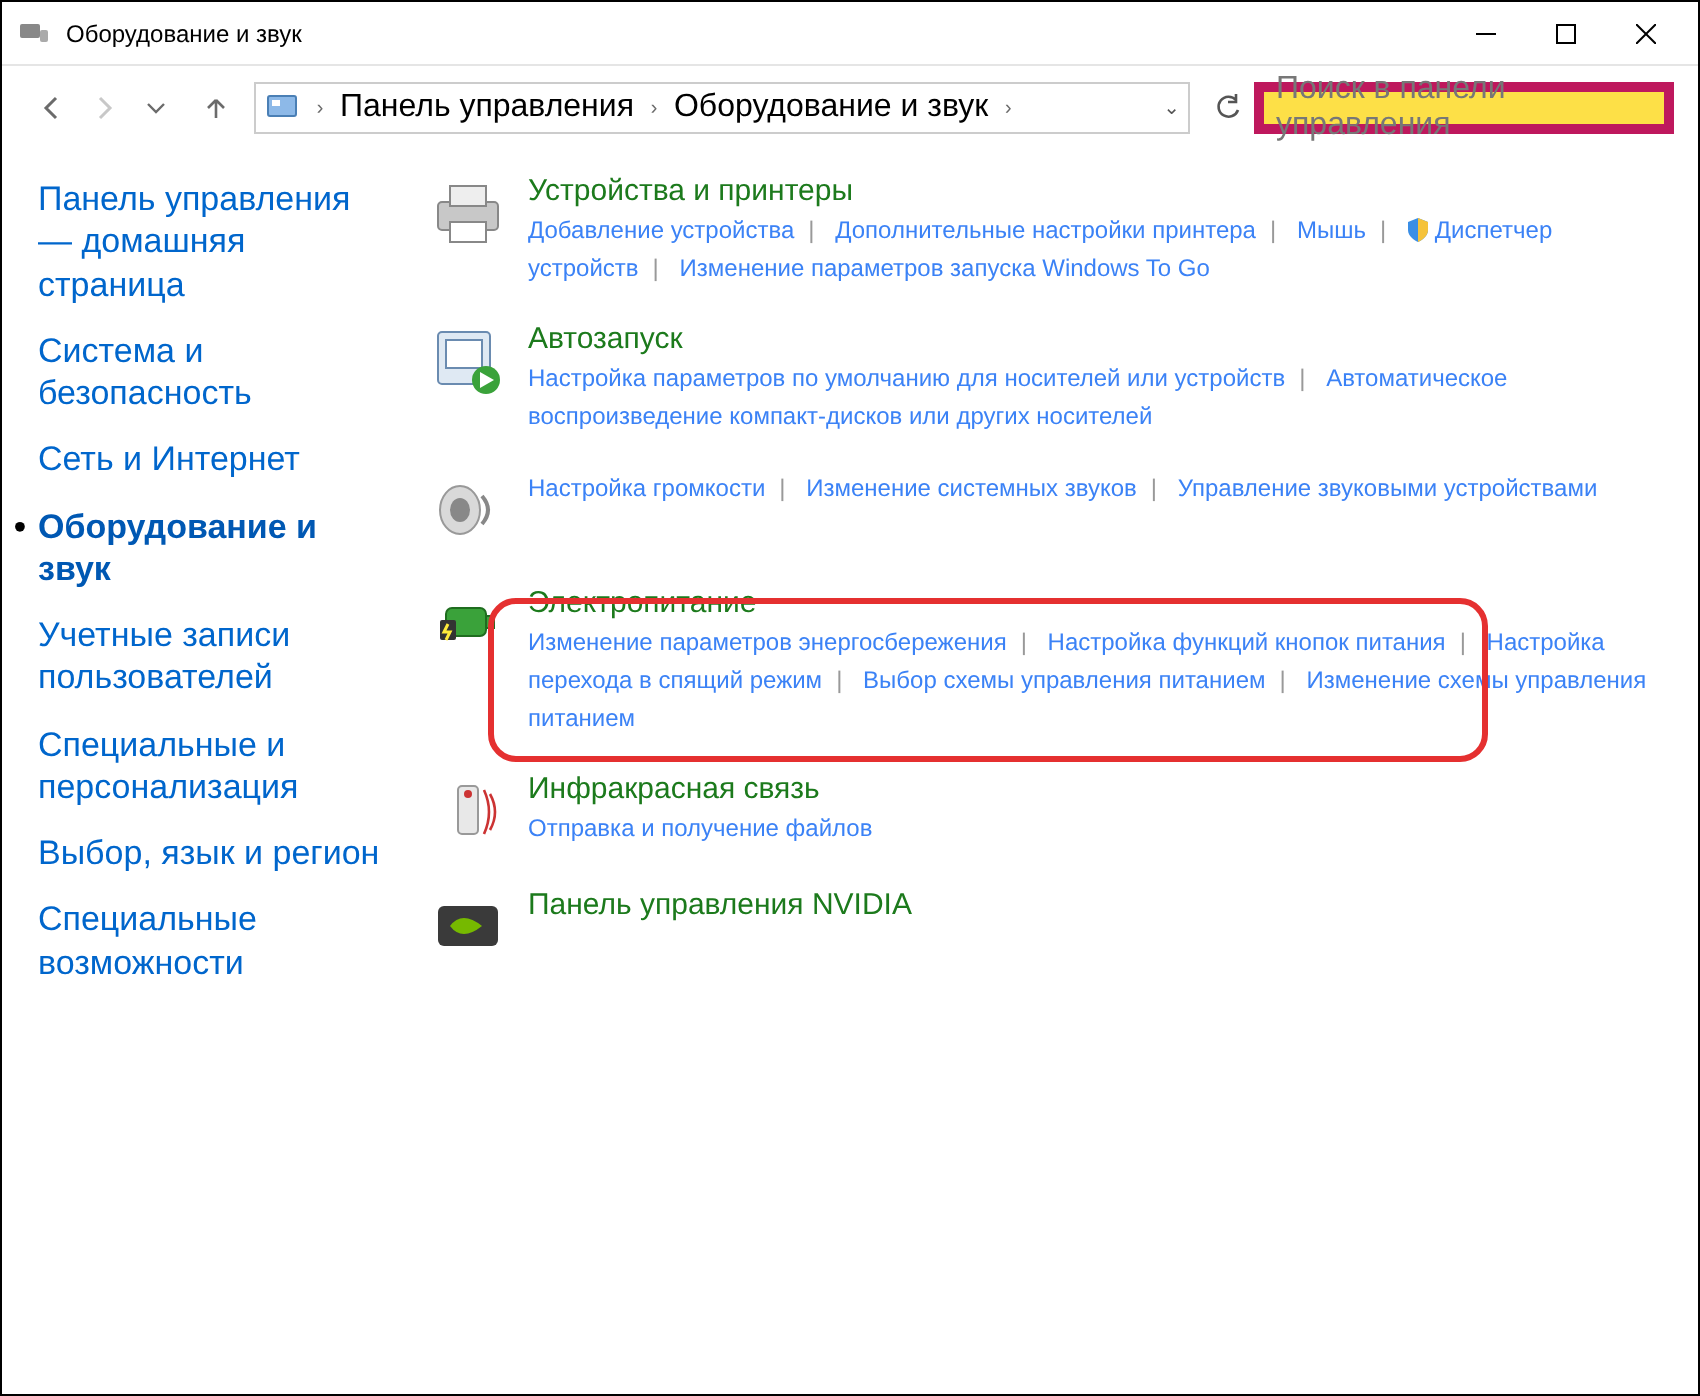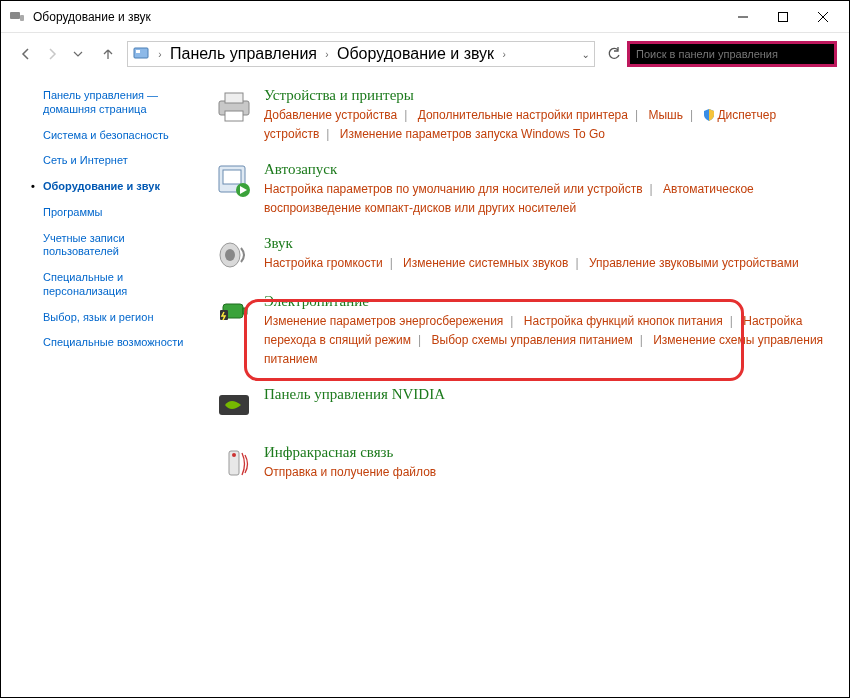--- a/index.html
+++ b/index.html
@@ -15,36 +15,36 @@
 
 .navbar { height: 42px; display: flex; align-items: center; padding: 0 12px; }
 .navbtn { width: 26px; height: 26px; display: flex; align-items: center; justify-content: center; color: #6b6b6b; }
 .navbtn.up { margin-left: 4px; }
 .breadcrumb-wrap { flex: 1; height: 26px; border: 1px solid #ccc; margin: 0 6px 0 6px; display: flex; align-items: center; padding-left: 4px; background: #fff; position: relative; }
 .breadcrumb-wrap .bc-icon { width: 18px; height: 18px; margin-right: 4px; display:flex; align-items:center; justify-content:center;}
 .breadcrumb-wrap .chev { width: 12px; text-align: center; color: #6b6b6b; font-size: 10px; padding-top:1px;}
 .breadcrumb-wrap .seg { font-size: 16px; padding: 0 4px; color: #000; white-space: nowrap; }
 .breadcrumb-wrap .dropchev { position: absolute; right: 4px; font-size: 10px; color: #555; }
 .refresh { width: 26px; height: 26px; display: flex; align-items: center; justify-content: center; color: #555; }
-.searchbox { width: 210px; height: 26px; border: 3px solid #be185d; padding: 0 6px; font-size: 11px; color: #777; background:#000000; display:flex; align-items:center;}
+.searchbox { width: 210px; height: 26px; border: 5px solid #be185d; padding: 0 6px; font-size: 16px; color: #777; background:#fde047; display:flex; align-items:center;}
 
 
 .bodywrap { display: flex; height: calc(698px - 32px - 42px - 2px); }
 .sidebar { width: 205px; padding: 14px 10px 10px 18px; }
-.sidebar a { display: block; font-size: 11px; color: #0066cc; text-decoration: none; margin-bottom: 12px; line-height: 1.25; margin-left: 24px; }
+.sidebar a { display: block; font-size: 17px; color: #0066cc; text-decoration: none; margin-bottom: 12px; line-height: 1.25; }
 .sidebar .sel { font-weight: bold; color: #0058b3; position: relative; }
 .sidebar .sel::before { content: "•"; position: absolute; left: -12px; color: #000; }
 
 .main { flex: 1; padding: 12px 14px 10px 8px; overflow: auto; }
 .category { display: flex; margin-bottom: 18px; }
 .cat-icon { width: 40px; height: 40px; flex: 0 0 40px; margin-right: 10px; display:flex; align-items:center; justify-content:center;}
 .cat-body { flex: 1; }
-.cat-title { color: #1c7a1c; font-size: 15px; margin-bottom: 2px; font-family: Liberation Serif, serif; }
+.cat-title { color: #1c7a1c; font-size: 15px; margin-bottom: 2px; }
 .linksrow { font-size: 12px; color: #0066cc; line-height: 1.55; }
-.linksrow a { color: #c2410c; text-decoration: none; }
+.linksrow a { color: #3b82f6; text-decoration: none; }
 .sep { color: #999; margin: 0 7px; }
 .shield { display:inline-block; width:12px; height:12px; margin-right:2px; vertical-align:-2px;}
 
 .highlight-box { position: absolute; border: 3px solid #e53030; border-radius: 14px; pointer-events: none; }
 </style>
 </head>
 <body>
 
 <div class="titlebar">
   <span class="app-icon">
@@ -120,21 +120,20 @@
     <span style="color:#777">Поиск в панели управления</span>
   </div>
 </div>
 
 <div class="bodywrap">
   <div class="sidebar" style="position:relative;">
     <a href="#">Панель управления — домашняя страница</a>
     <a href="#">Система и безопасность</a>
     <a href="#">Сеть и Интернет</a>
     <a href="#" class="sel">Оборудование и звук</a>
-    <a href="#">Программы</a>
     <a href="#">Учетные записи пользователей</a>
     <a href="#">Специальные и персонализация</a>
     <a href="#">Выбор, язык и регион</a>
     <a href="#">Специальные возможности</a>
   </div>
 
   <div class="main">
 
     <div class="category">
       <div class="cat-icon">
@@ -179,21 +178,20 @@
 
     <div class="category">
       <div class="cat-icon">
         <svg width="34" height="34" viewBox="0 0 34 34">
             <ellipse cx="13" cy="17" rx="10" ry="12" fill="#d9d9d9" stroke="#999"></ellipse>
             <ellipse cx="13" cy="17" rx="5" ry="6" fill="#888"></ellipse>
             <path d="M24 10 Q30 17 24 24" fill="none" stroke="#888" stroke-width="2"></path>
           </svg>
       </div>
       <div class="cat-body">
-        <div class="cat-title">Звук</div>
         <div class="linksrow">
           <a href="#">Настройка громкости</a><span class="sep">|</span>
           <a href="#">Изменение системных звуков</a><span class="sep">|</span>
           <a href="#">Управление звуковыми устройствами</a>
         </div>
       </div>
     </div>
 
     <div class="category">
       <div class="cat-icon">
@@ -212,43 +210,43 @@
           <a href="#">Настройка перехода в спящий режим</a><span class="sep">|</span>
           <a href="#">Выбор схемы управления питанием</a><span class="sep">|</span>
           <a href="#">Изменение схемы управления питанием</a>
         </div>
       </div>
     </div>
 
     <div class="category">
       <div class="cat-icon">
         <svg width="34" height="34" viewBox="0 0 34 34">
-            <rect x="2" y="6" width="30" height="20" rx="3" fill="#3a3a3a"></rect>
-            <path d="M8 16 Q14 8 24 16 Q14 24 8 16 Z" fill="#76b900"></path>
-          </svg>
-      </div>
-      <div class="cat-body">
-        <div class="cat-title">Панель управления NVIDIA</div>
-      </div>
-    </div>
-
-    <div class="category">
-      <div class="cat-icon">
-        <svg width="34" height="34" viewBox="0 0 34 34">
             <rect x="12" y="4" width="10" height="24" rx="2" fill="#e8e8e8" stroke="#999"></rect>
             <circle cx="17" cy="8" r="2" fill="#c33"></circle>
             <path d="M25 6 Q30 17 25 28" fill="none" stroke="#c33" stroke-width="1.3"></path>
             <path d="M28 8 Q33 17 28 26" fill="none" stroke="#c33" stroke-width="1.3"></path>
           </svg>
       </div>
       <div class="cat-body">
         <div class="cat-title">Инфракрасная связь</div>
         <div class="linksrow">
           <a href="#">Отправка и получение файлов</a>
         </div>
       </div>
     </div>
 
+    <div class="category">
+      <div class="cat-icon">
+        <svg width="34" height="34" viewBox="0 0 34 34">
+            <rect x="2" y="6" width="30" height="20" rx="3" fill="#3a3a3a"></rect>
+            <path d="M8 16 Q14 8 24 16 Q14 24 8 16 Z" fill="#76b900"></path>
+          </svg>
+      </div>
+      <div class="cat-body">
+        <div class="cat-title">Панель управления NVIDIA</div>
+      </div>
+    </div>
+
   </div>
 </div>
 
 <div class="highlight-oval" style="left:33px; top:198px; width:170px; height:25px;"></div>
 <div class="highlight-box" style="left:243px; top:298px; width:500px; height:82px;"></div>
 
 </body></html>

